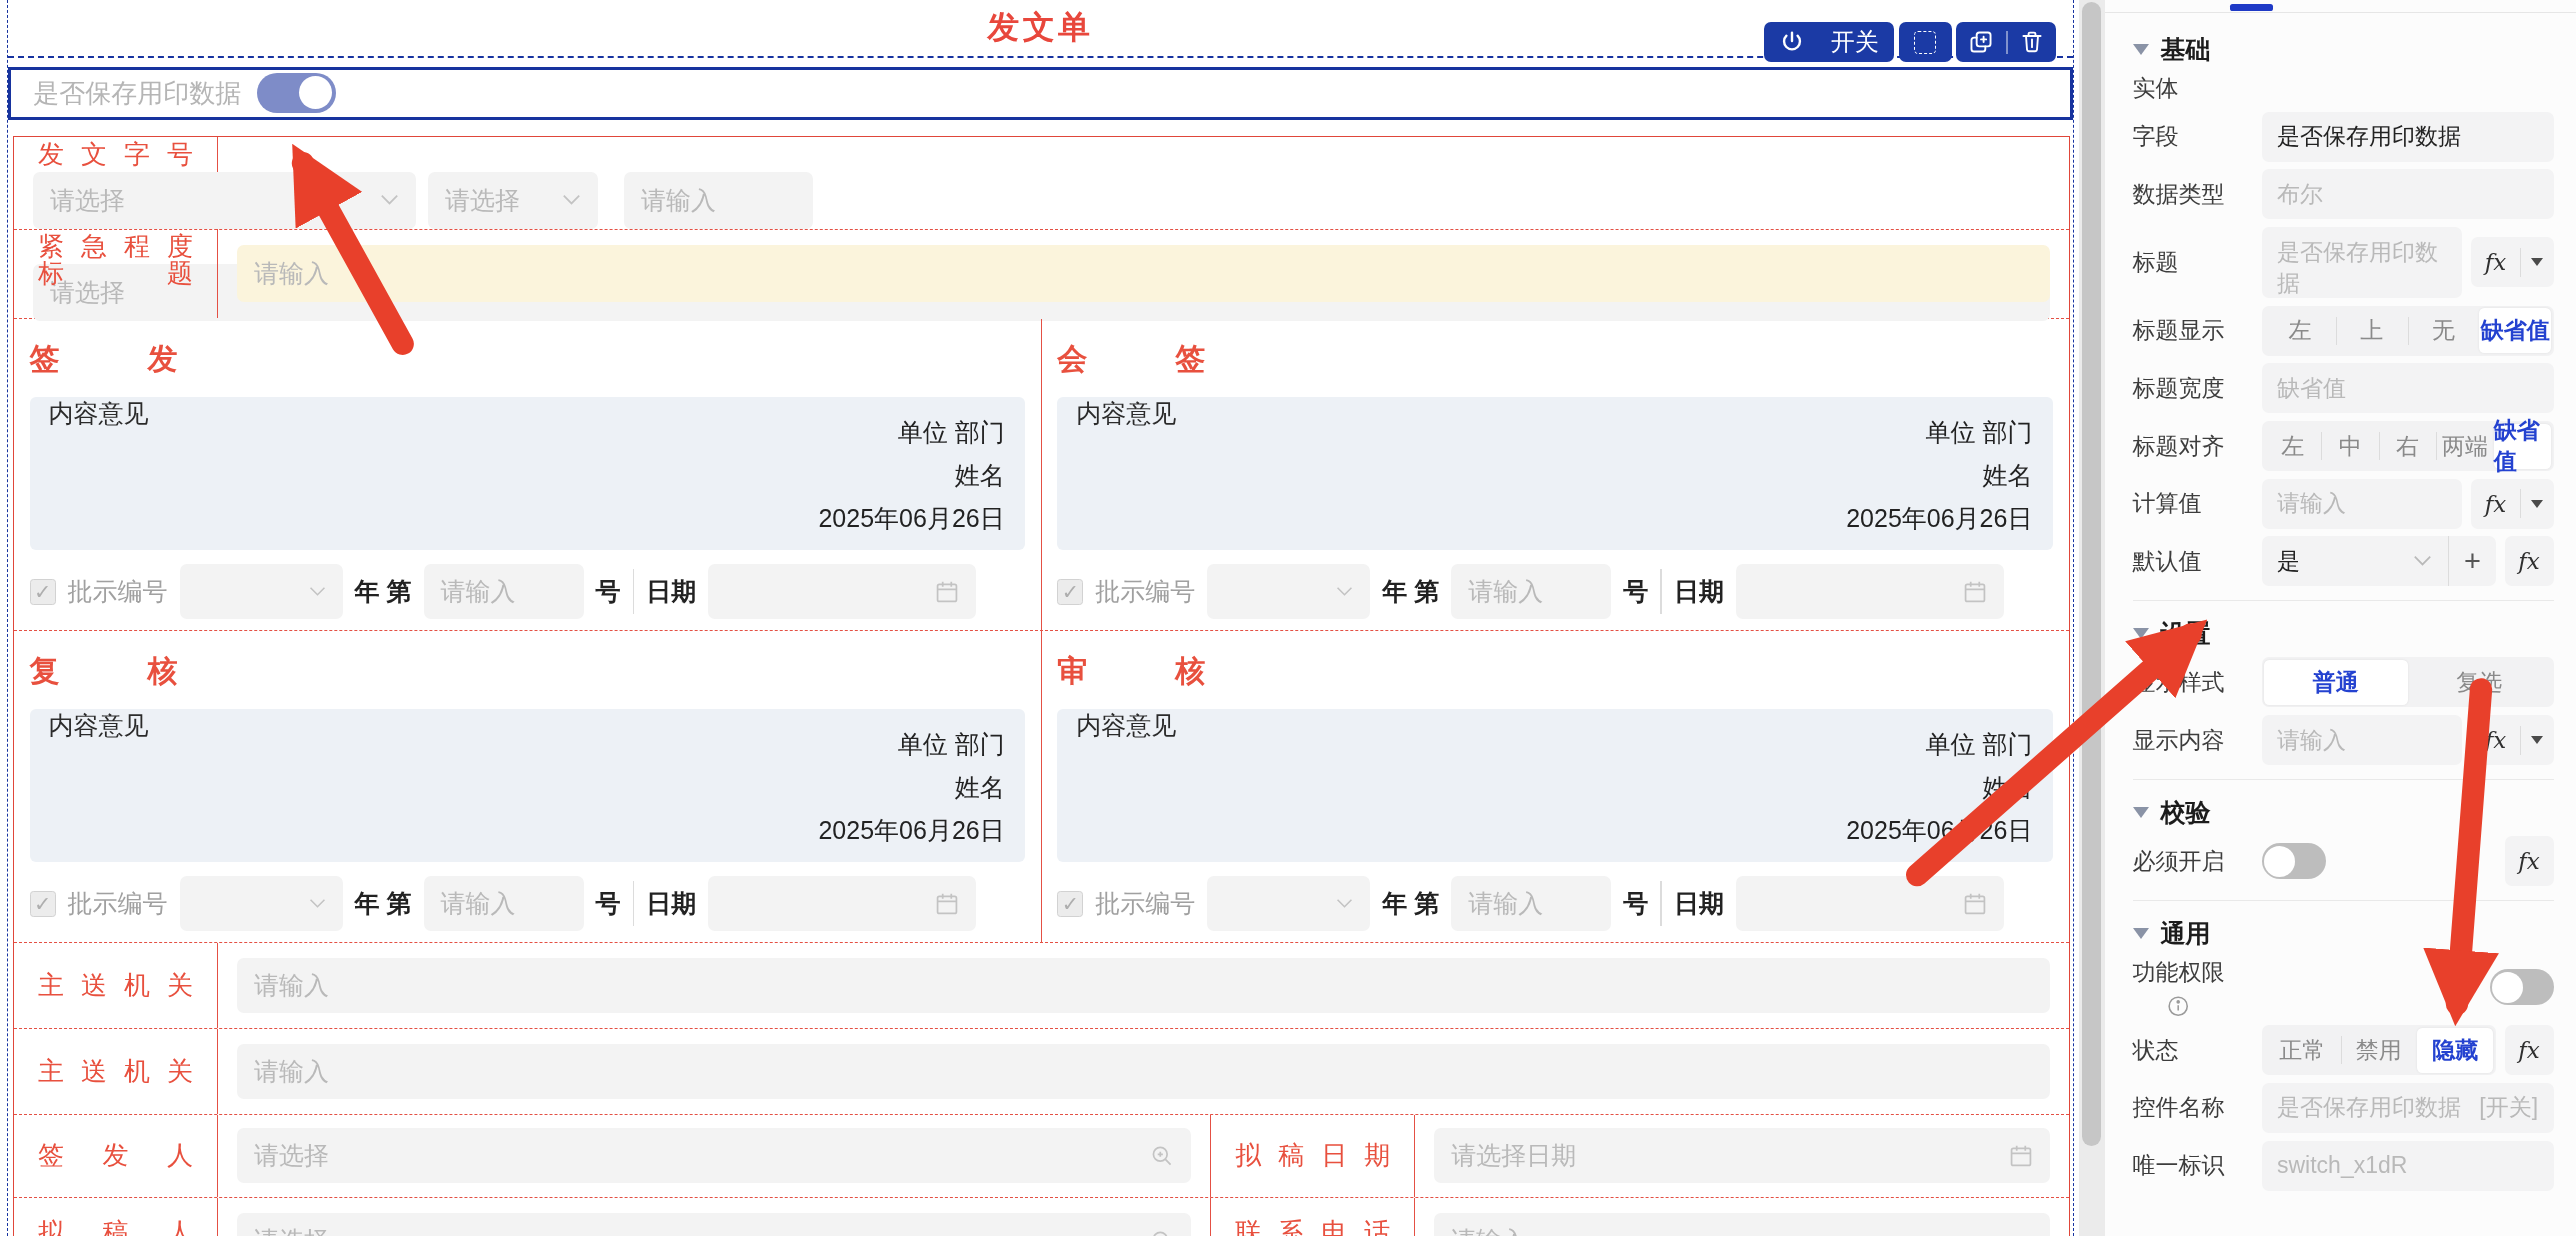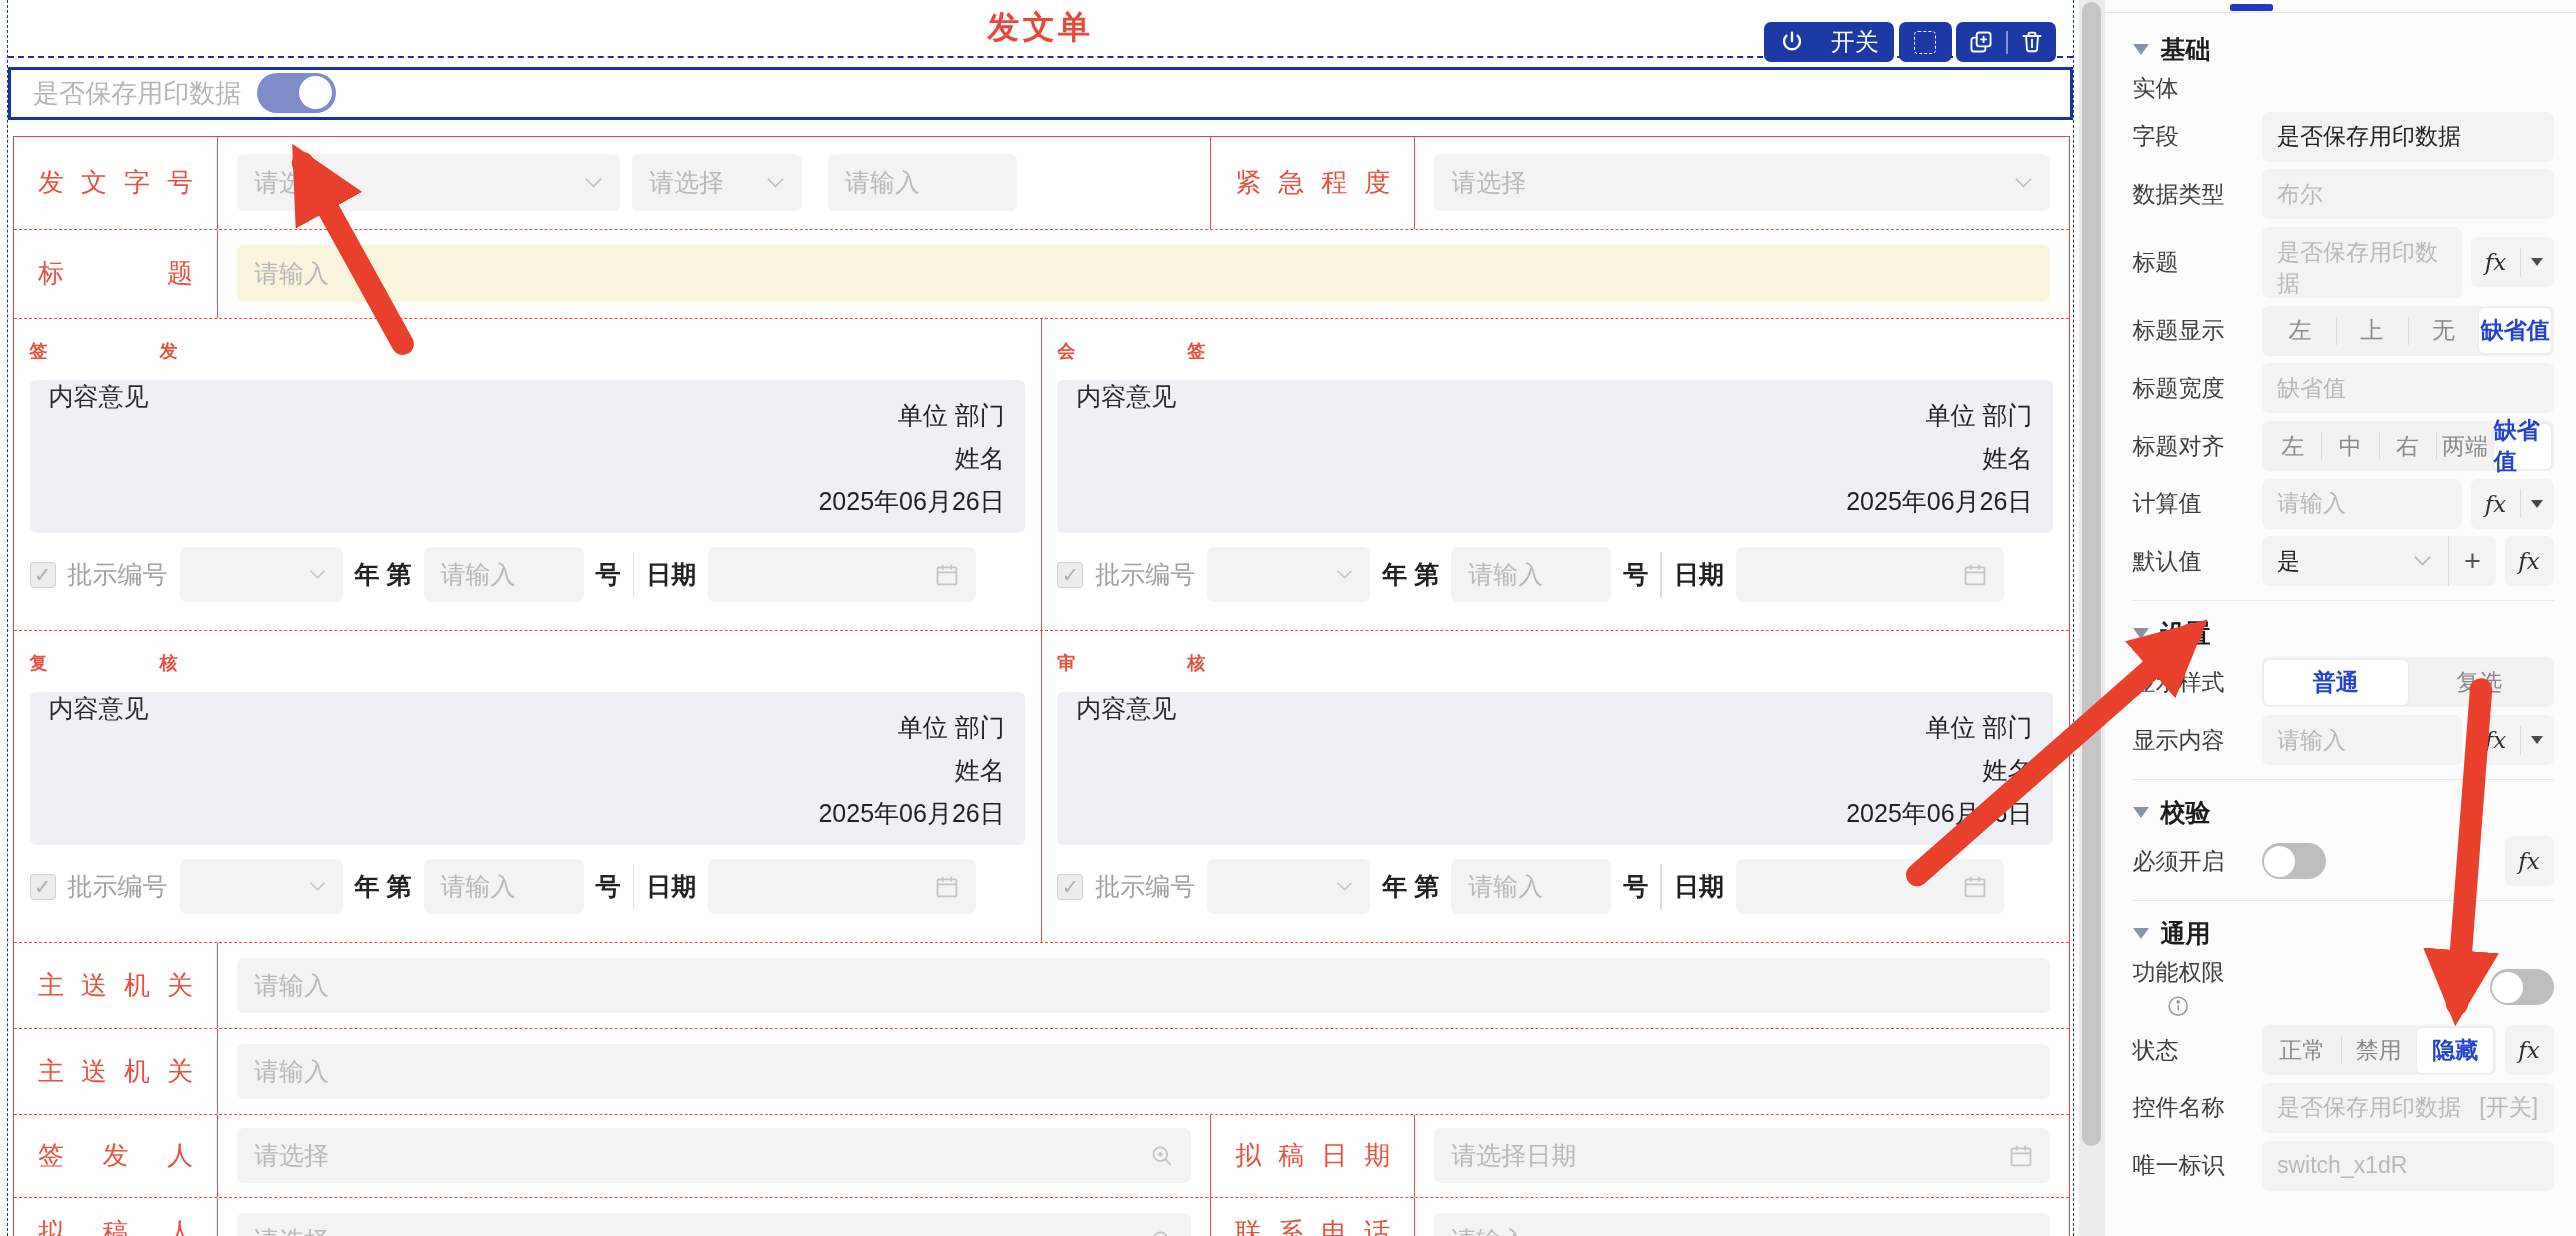--- a/index.html
+++ b/index.html
@@ -35,28 +35,28 @@
   .lcell { width:204px; flex:none; border-right:1.7px solid #e45044; display:flex;
     align-items:center; padding:0 24px; }
   .rlabel { color:#e8503e; font-size:26px; width:100%; text-align:justify; text-align-last:justify; }
   .ccell { flex:1; display:flex; align-items:center; padding:0 19px; gap:12px; }
   .vdiv { width:1.7px; flex:none; background:#e45044; }
   .gbox { background:#f3f3f3; border-radius:6.9px; height:57px; display:flex; align-items:center;
     padding:0 17px; color:#b9b9b9; font-size:25px; }
   .gbox .ph { color:#b9b9b9; }
   .chev { margin-left:auto; }
   .ybox { background:#fbf4dc; }
-  .h108 { height:93px; } .h104 { height:89px; } .h100 { height:86px; } .h96 { height:83px; } .h363 { height:312px; }
+  .h108 { height:93px;flex-direction:column; } .h104 { height:89px; } .h100 { height:86px; } .h96 { height:83px; } .h363 { height:312px; }
   .cut { height:40px; overflow:hidden; }
   .cut .inner-strip { margin-top:15.5px; }
 
   
   .scol { flex:1; padding:0 15.5px; display:flex; flex-direction:column; }
   .scol.first { border-right:1.7px solid #e45044; }
-  .stitle { margin-top:20.6px; color:#e8503e; font-size:18px; font-weight:bold; width:148px;
+  .stitle { margin-top:20.6px; color:#e8503e; font-size:30px; font-weight:bold; width:148px;
     text-align:justify; text-align-last:justify; }
   .sbox { margin-top:17px; height:153px; background:#edf1f6; border-radius:6px; position:relative;
     padding:0 19px; font-size:25px; color:#2b2b2b; }
   .sbox .right-stack { position:absolute; right:20.6px; bottom:10.3px; text-align:right; line-height:43px; color:#222; }
   .strip { display:flex; align-items:center; margin-top:13.8px; gap:12px; }
   .cbx { width:26px; height:26px; border:1.7px solid #d2d2d2; background:#ececec; border-radius:3.4px;
     color:#aeaeae; font-size:20.6px; display:flex; align-items:center; justify-content:center; flex:none; }
   .gray-t { color:#a0a0a0; font-size:25px; white-space:nowrap; }
   .dark-t { color:#222; font-size:25px; font-weight:600; white-space:nowrap; }
   .sdd { width:163px; height:55px; } .sin { width:160px; height:55px; } .sdate { width:268px; height:55px; }

